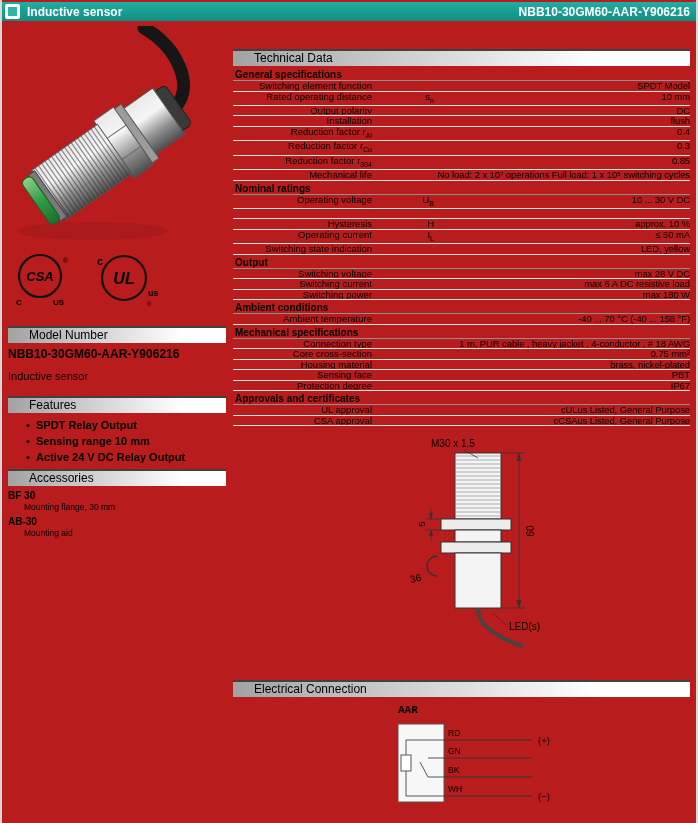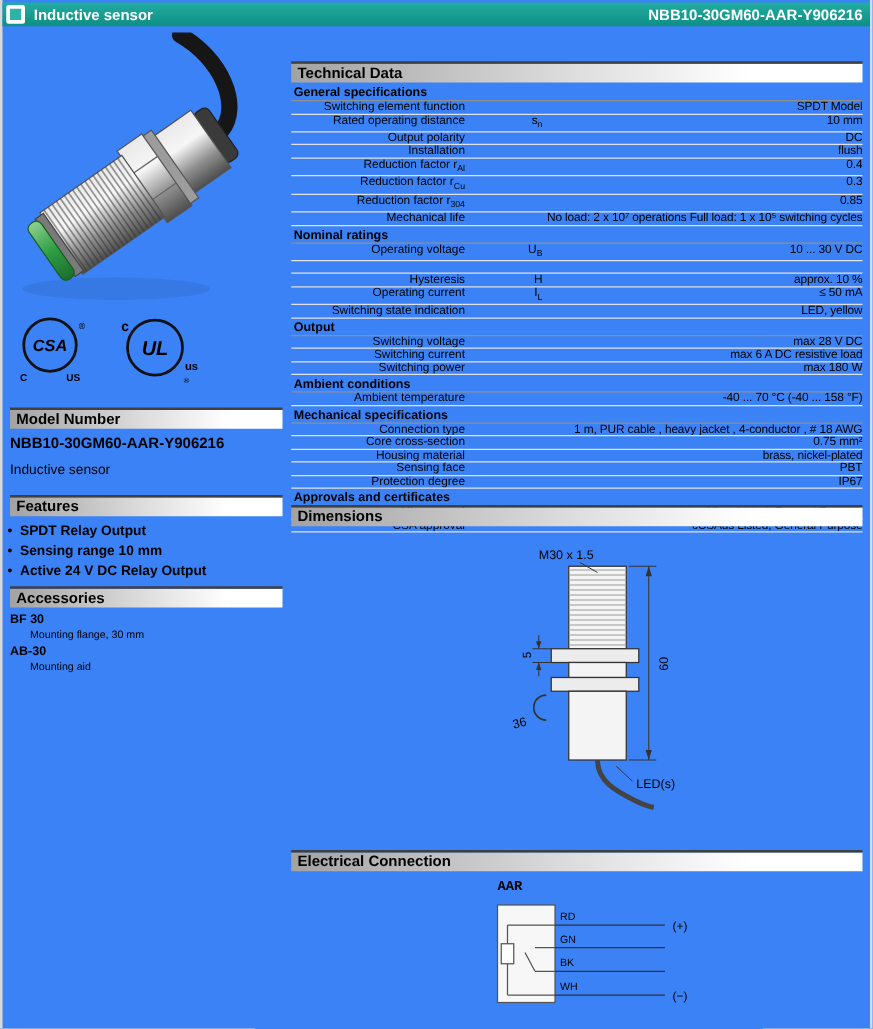--- a/index.html
+++ b/index.html
@@ -1,40 +1,40 @@
 <!DOCTYPE html>
 <html><head>
 <meta charset="utf-8">
 <style>
   html,body{margin:0;padding:0;}
   body{width:698px;height:823px;font-family:"Liberation Sans","DejaVu Sans",sans-serif;color:#000;background:#fff;}
-  .page{position:relative;width:698px;height:823px;overflow:hidden;background:#3b82f6;}
+  .page{position:relative;width:698px;height:823px;overflow:hidden;background:#b91c1c;}
   .edge{position:absolute;top:0;bottom:0;width:2px;background:#d9d9d9;}
   .edge.l{left:0;} .edge.r{right:0;}
 
   .topbar{position:absolute;top:2px;left:2px;right:2px;height:19px;display:flex;align-items:center;
           background:linear-gradient(180deg,#23ada2,#0e8e84);color:#fff;}
   .topbar .ttl{font-size:12px;font-weight:bold;}
   .topbar .pn{margin-left:auto;font-size:12px;font-weight:bold;padding-right:6px;}
   .logo-box{width:15px;height:15px;background:#fff;margin:0 7px 0 3px;display:flex;align-items:center;justify-content:center;border-radius:2px;}
   .logo-inner{width:9px;height:9px;background:#2fb3a8;}
 
   .sec-hdr{position:absolute;height:17px;border-top:2px solid #404040;
            background:linear-gradient(90deg,#a2a2a2,#d8d8d8 45%,#fff 80%);
-           font-size:12px;font-weight:bold;line-height:15px;padding-left:5px;box-sizing:border-box;}
+           font-size:12px;font-weight:normal;line-height:15px;padding-left:21px;box-sizing:border-box;}
   .w-left{left:8px;width:218px;}
   .w-right{left:233px;width:457px;}
 
   .photo{position:absolute;left:8px;top:26px;width:218px;height:222px;}
   .logos{position:absolute;left:10px;top:250px;display:flex;gap:10px;align-items:center;}
 
   .model-number{position:absolute;left:8px;top:347px;font-size:12px;font-weight:bold;}
   .model-sub{position:absolute;left:8px;top:370px;font-size:11px;}
 
-  .features-list{position:absolute;left:4px;top:417px;width:214px;list-style:none;margin:0;padding:0;}
+  .features-list{position:absolute;left:24px;top:417px;width:214px;list-style:none;margin:0;padding:0;}
   .features-list li{font-size:11px;font-weight:bold;line-height:16px;padding-left:12px;position:relative;}
   .features-list li::before{content:"\2022";position:absolute;left:2px;}
 
   .acc-list{position:absolute;left:8px;top:490px;width:214px;}
   .acc-name{font-size:10px;font-weight:bold;line-height:12px;}
   .acc-desc{font-size:8.5px;line-height:10px;margin-bottom:4px;padding-left:16px;}
 
   .tech-table{position:absolute;left:233px;top:67px;width:457px;}
   .td-sec{font-size:10px;font-weight:bold;line-height:11px;padding:2px 0 0 2px;border-bottom:1px solid #8f8f8f;}
   .td-row{display:flex;font-size:9.5px;line-height:9.5px;border-bottom:1px solid #e2e2e2;min-height:9.5px;text-align:right;}
@@ -255,21 +255,20 @@
         <span class="td-sym"></span>
         <span class="td-value">cULus Listed, General Purpose</span>
       </div>
       <div class="td-row">
         <span class="td-label">CSA approval</span>
         <span class="td-sym"></span>
         <span class="td-value">cCSAus Listed, General Purpose</span>
       </div>
     </div>
 
-  <div class="sec-hdr w-right" style="top:404px">Dimensions</div>
   <svg class="dim-svg" viewBox="0 0 457 250">
     <g fill="#f4f4f4" stroke="#333" stroke-width="1">
       <rect x="222" y="30" width="46" height="66"></rect>
       <rect x="208" y="96" width="70" height="11" fill="#ececec"></rect>
       <rect x="222" y="107" width="46" height="12"></rect>
       <rect x="208" y="119" width="70" height="11" fill="#ececec"></rect>
       <rect x="222" y="130" width="46" height="55"></rect>
     </g>
     <path d="M222 33H268M222 37H268M222 41H268M222 45H268M222 49H268M222 53H268M222 57H268M222 61H268M222 65H268M222 69H268M222 73H268M222 77H268M222 81H268M222 85H268M222 89H268M222 93H268" stroke="#9a9a9a" stroke-width="0.8"></path>
     <path d="M245 185 C245 202 260 210 274 217 C280 220 285 222 290 223" stroke="#444" stroke-width="4" fill="none"></path>

